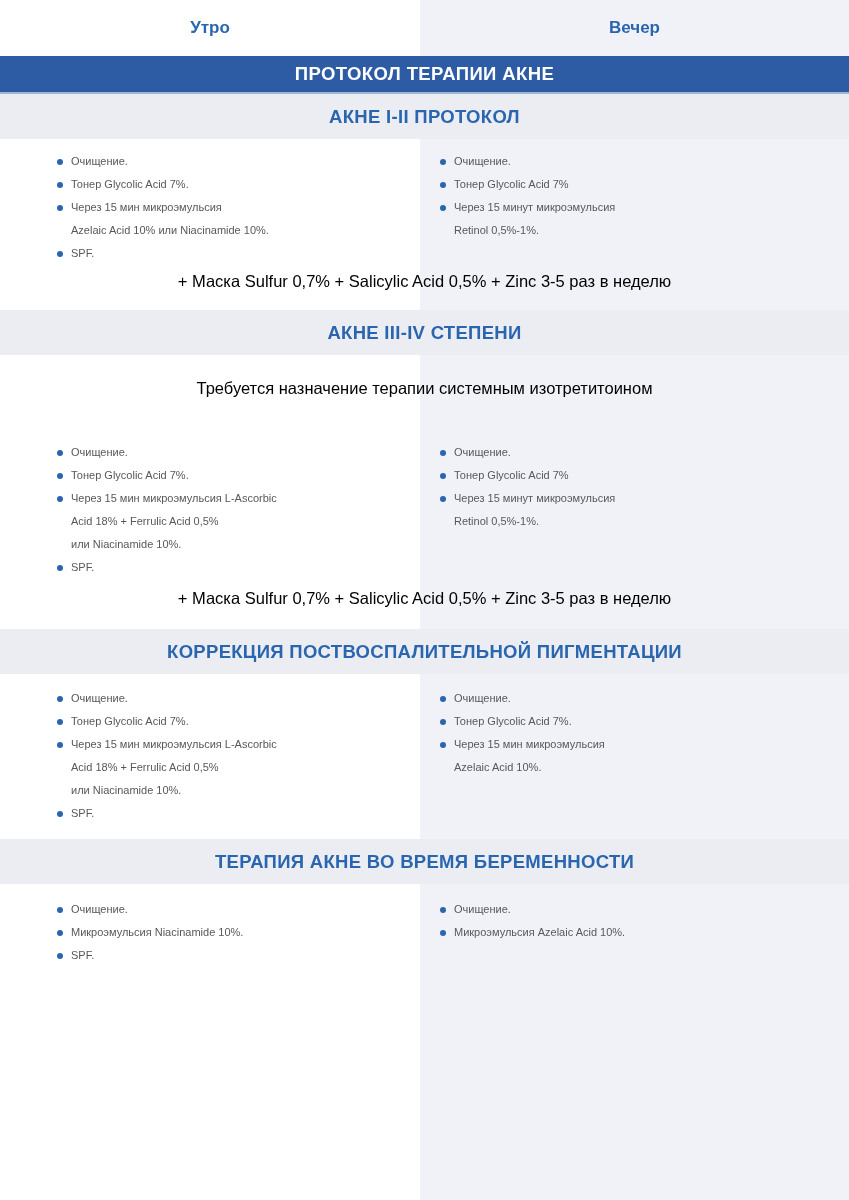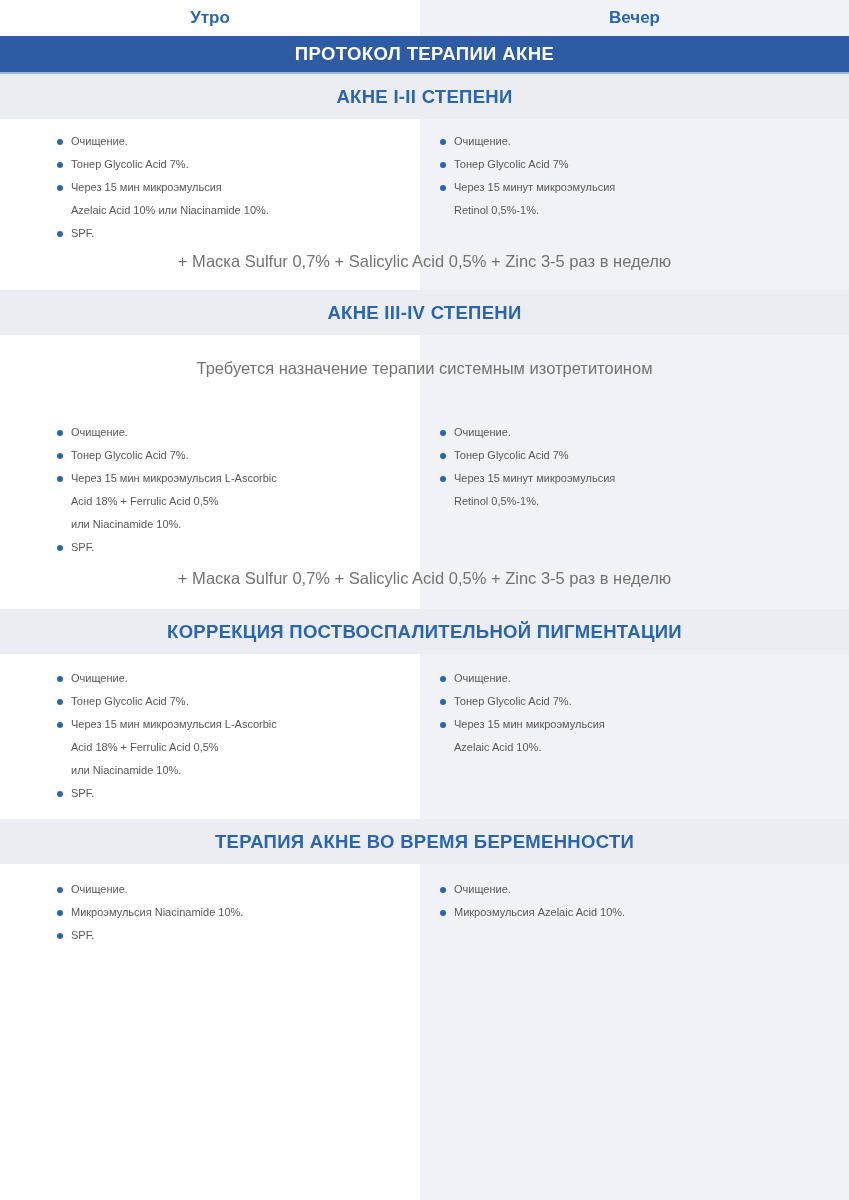--- a/index.html
+++ b/index.html
@@ -17,21 +17,21 @@
     left: 420px; top: 0;
     width: 429px; height: 1200px;
     background: #f1f2f7;
   }
   .content { position: relative; }
 
   
   .day-header {
     display: grid;
     grid-template-columns: 420px 429px;
-    height: 36px;
+    height: 56px;
     align-items: center;
     border-radius: 6px;
   }
   .day-header .day {
     text-align: center;
     color: #2a65b0;
     font-weight: bold;
     font-size: 17px;
   }
 
@@ -84,21 +84,21 @@
     left: 0; top: 8.5px;
     width: 6px; height: 6px;
     border-radius: 50%;
     background: #2a65b0;
   }
 
   .footnote, .note {
     text-align: center;
     font-size: 16.5px;
     line-height: 23px;
-    color: #737373;
+    color: #000000;
   }
 
   
   .pad-s1   { padding-top: 11px; }
   .fn-s1    { padding: 5px 0 17px; }
   .note-row { padding: 22px 0 26px; }
   .pad-s2   { padding-top: 15px; }
   .fn-s2    { padding: 8px 0 19px; }
   .pad-s3   { padding-top: 13px; padding-bottom: 14px; }
   .pad-s4   { padding-top: 14px; }
@@ -111,21 +111,21 @@
 
   <div class="content">
 
     <div class="day-header">
       <div class="day">Утро</div>
       <div class="day">Вечер</div>
     </div>
 
     <div class="title-banner">ПРОТОКОЛ ТЕРАПИИ АКНЕ</div>
 
-    <div class="section-band">АКНЕ I-II СТЕПЕНИ</div>
+    <div class="section-band">АКНЕ I-II ПРОТОКОЛ</div>
     <div class="section-content pad-s1">
       <div class="col morning">
         <ul>
           <li>Очищение.</li>
           <li>Тонер Glycolic Acid 7%.</li>
           <li>Через 15 мин микроэмульсия
 Azelaic Acid 10% или Niacinamide 10%.</li>
           <li>SPF.</li>
         </ul>
       </div>

